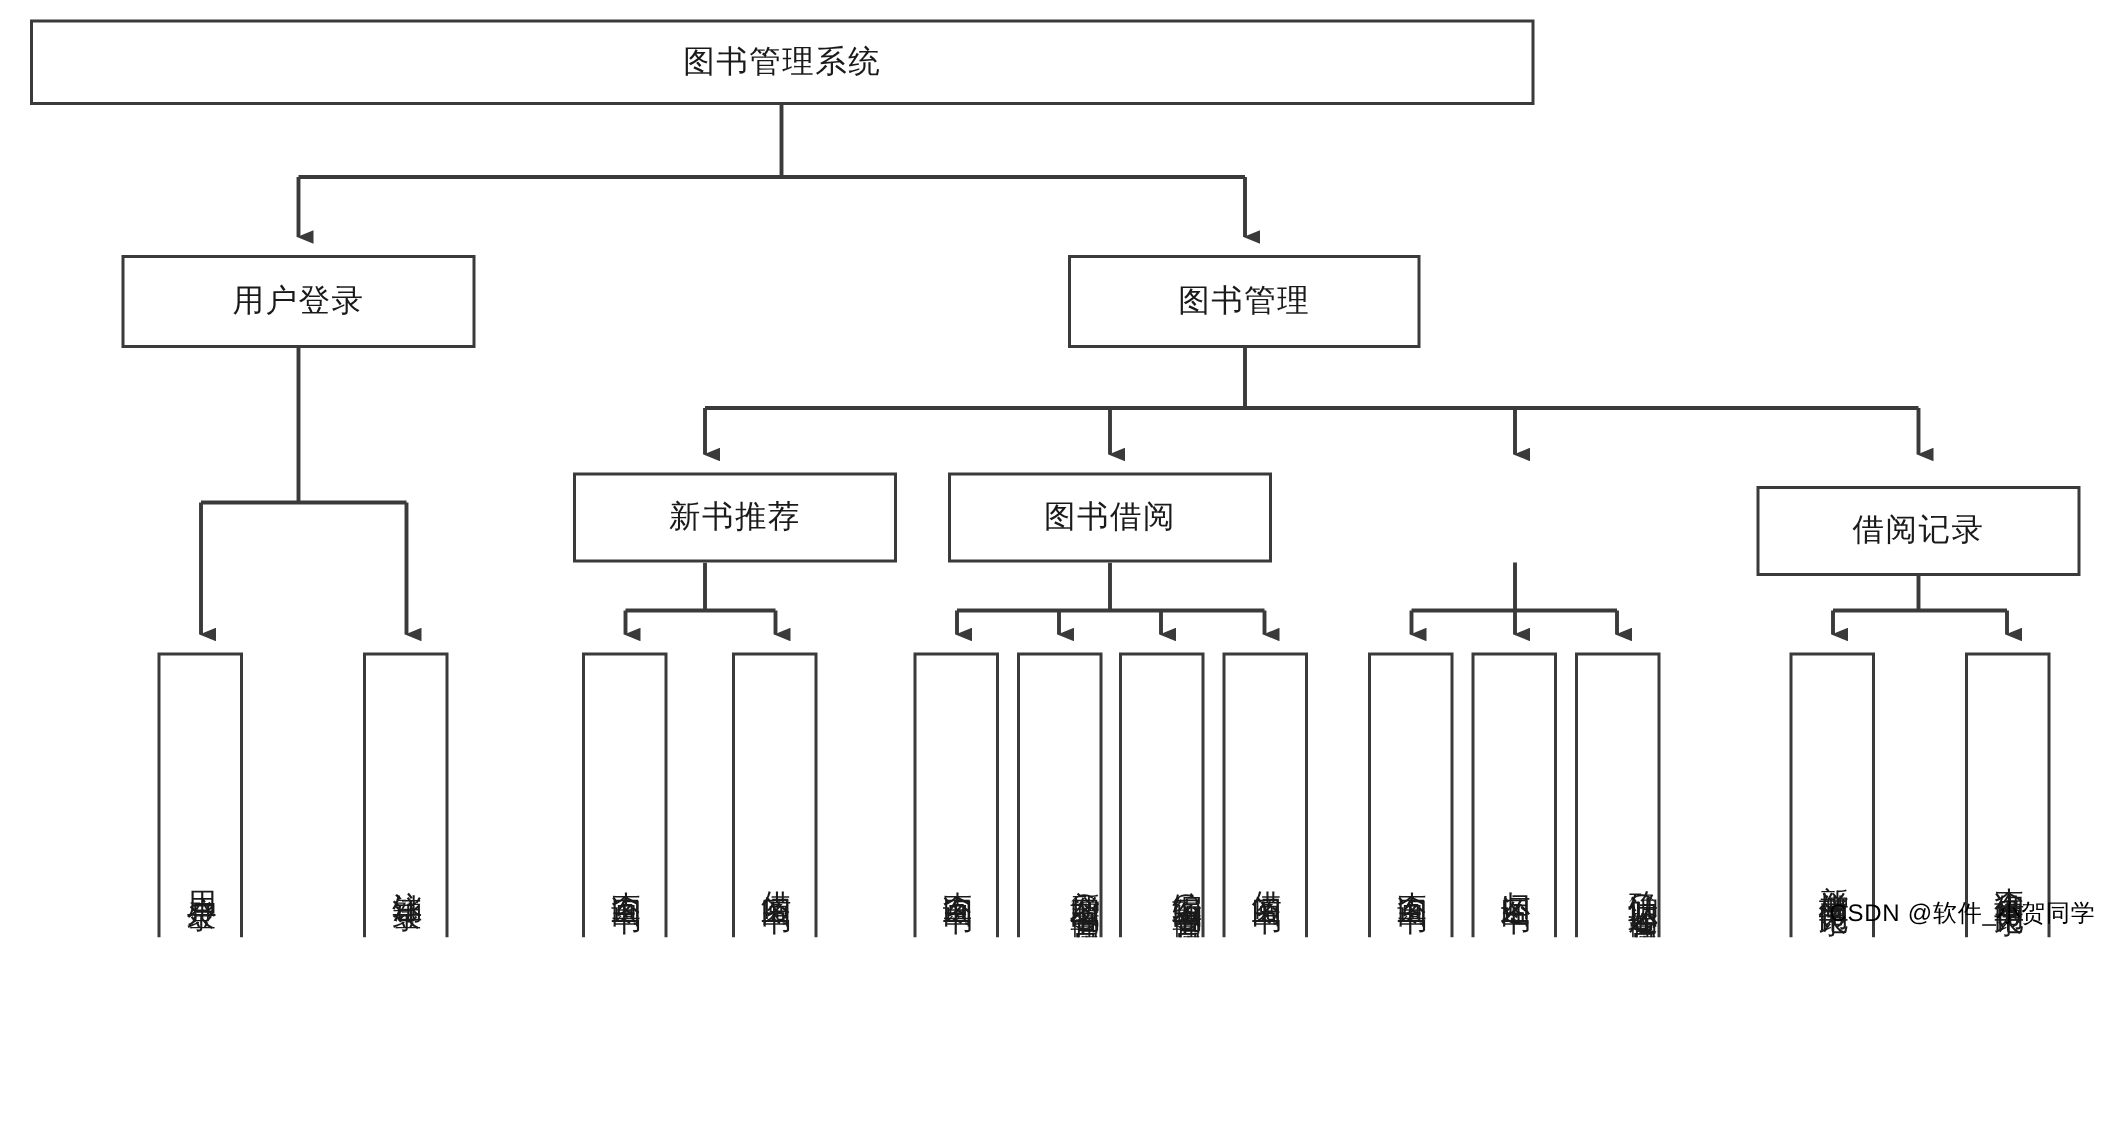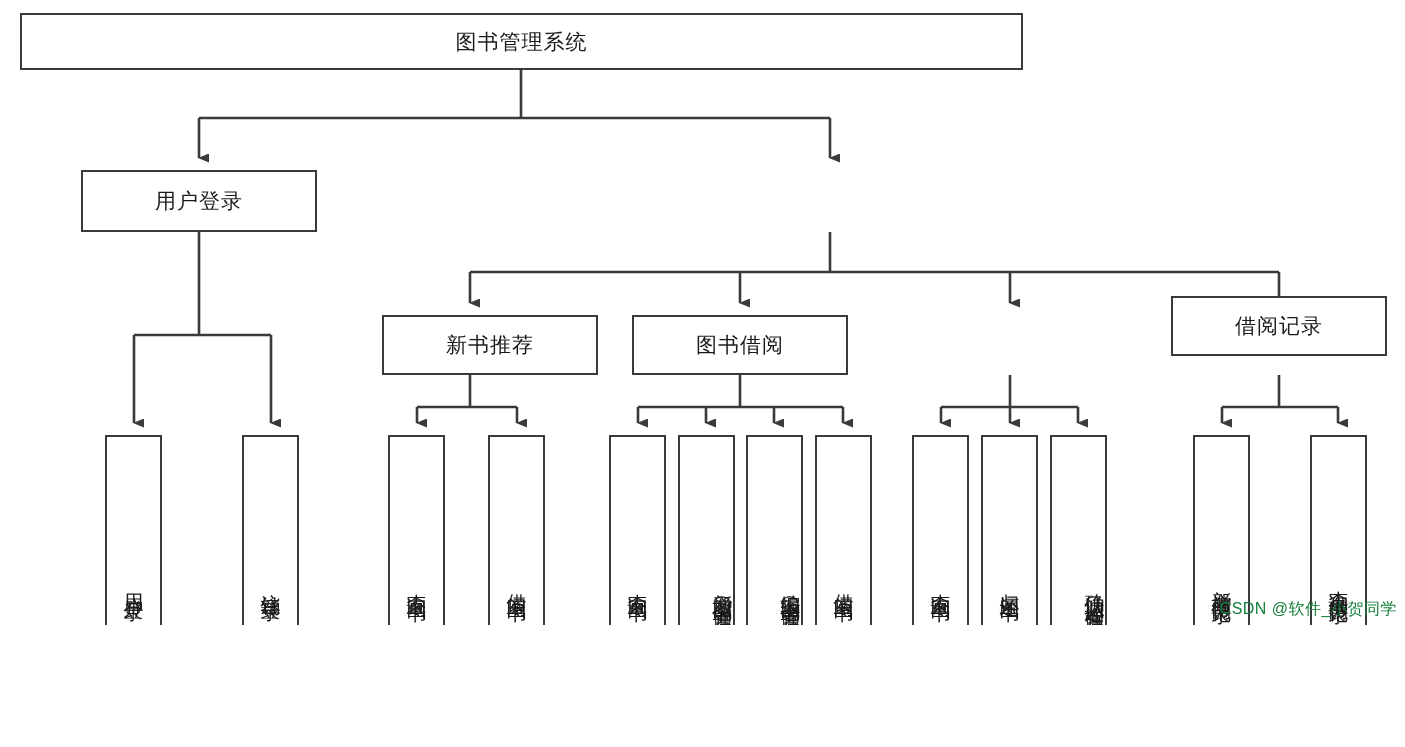--- a/index.html
+++ b/index.html
@@ -60,21 +60,21 @@
     white-space: pre;
   }
   .node.vert .node-label {
     white-space: normal;
   }
   .watermark {
     position: absolute;
     right: 8px;
     bottom: 5px;
     font-size: 16px;
-    color: #15803d;
+    color: #000000;
     letter-spacing: 0.5px;
     z-index: 5;
     white-space: nowrap;
   }
 </style>
 </head>
 <body>
 
 <div id="canvas">
 
@@ -129,28 +129,31 @@
     </g>
   </svg>
 
   <div class="node horiz" style="left:20px; top:13px; width:1003px; height:57px;">
     <span class="node-label">图书管理系统</span>
   </div>
 
   <div class="node horiz" style="left:81px; top:170px; width:236px; height:62px;">
     <span class="node-label">用户登录</span>
   </div>
+  <div class="node horiz" style="left:712px; top:170px; width:235px; height:62px;">
+    <span class="node-label">图书管理</span>
+  </div>
 
   <div class="node horiz" style="left:362px; top:315px; width:216px; height:60px;margin-left:20px;">
     <span class="node-label">新书推荐</span>
   </div>
   <div class="node horiz" style="left:632px; top:315px; width:216px; height:60px;">
     <span class="node-label">图书借阅</span>
   </div>
-  <div class="node horiz" style="left:1171px; top:296px; width:216px; height:60px;">
+  <div class="node horiz" style="left:1171px; top:324px; width:216px; height:60px;">
     <span class="node-label">借阅记录</span>
   </div>
 
   <div class="node vert center-text" style="left:105px; top:435px; width:57px; height:298px;">
     <span class="node-label">用户登录</span>
   </div>
   <div class="node vert center-text" style="left:242px; top:435px; width:57px; height:298px;">
     <span class="node-label">注销登录</span>
   </div>
 

